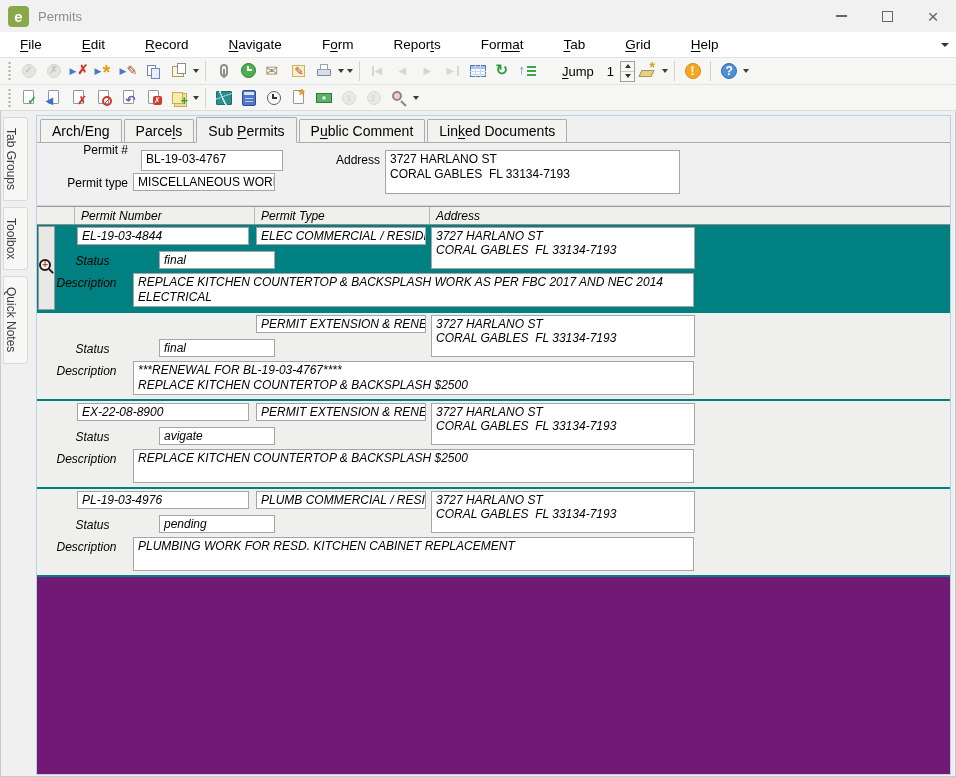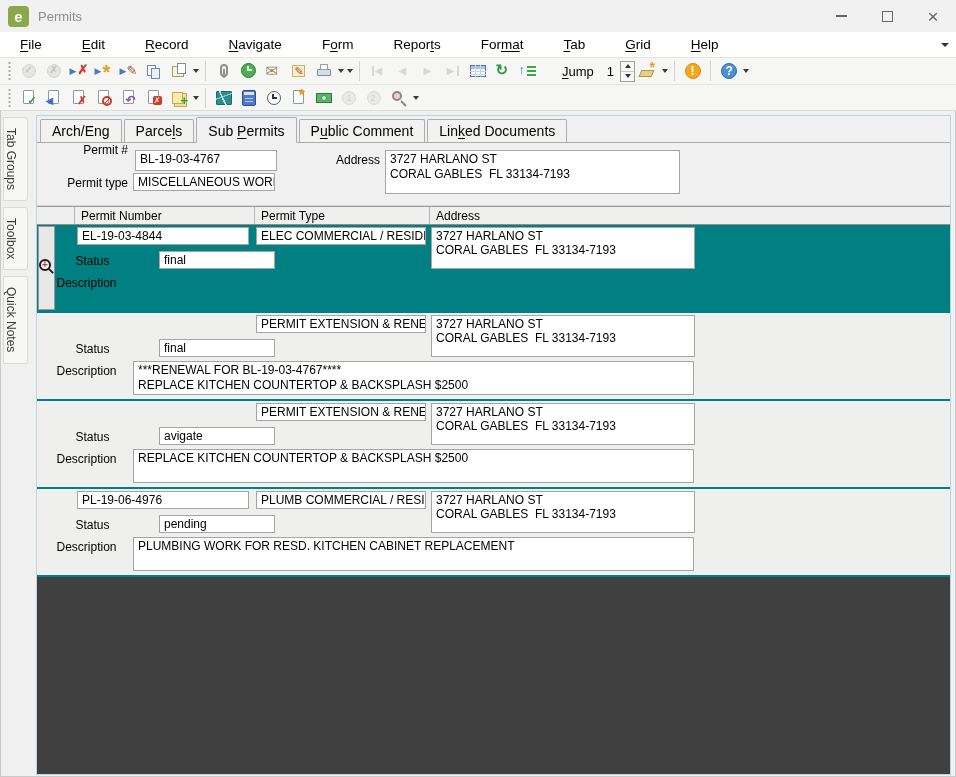--- a/index.html
+++ b/index.html
@@ -137,26 +137,26 @@
     font-size:14px; border-radius:2px 2px 0 0; position:relative; white-space:nowrap; }
   .tab.active { background:#F0F0F0; padding-top:5px; margin-bottom:-1px; z-index:2; border-bottom:1px solid #F0F0F0; }
 
   
   .form-panel { height:62px; position:relative; font-size:12px; }
   .fld-label { position:absolute; text-align:right; }
   #lbl-permit { left:20px; top:0; width:71px; }
   #lbl-ptype  { left:10px; top:33px; width:81px; }
   #lbl-addr   { left:281px; top:10px; width:62px; }
   .field { position:absolute; background:#fff; border:1px solid #A5A5A5; padding:1px 4px; font-size:12px; line-height:15px; white-space:pre; overflow:hidden; }
-  #fld-permit { left:98px; top:7px;  width:142px; height:21px; }
+  #fld-permit { left:104px; top:7px;  width:142px; height:21px; }
   #fld-ptype  { left:96px; top:30px; width:142px; height:18px; }
   #fld-addr   { left:348px; top:7px; width:295px; height:44px; }
 
   
-  .grid { flex:1; border-top:1px solid #D6D6D3; position:relative; overflow:hidden; background:#404040; }
+  .grid { flex:1; border-top:1px solid #D6D6D3; position:relative; overflow:hidden; background:#701a75;font-style:italic; }
   .grid-header { height:19px; display:flex; background:#EFEFED; border-top:1px solid #9C9C9C; border-bottom:1px solid #8E8E8E; font-size:12px; }
   .gh { border-right:1px solid #B8B8B5; padding:2px 0 0 6px; white-space:nowrap; overflow:hidden; }
   .gh-gutter { width:38px; }
   .gh-c1 { width:180px; }
   .gh-c2 { width:175px; }
   .gh-c3 { flex:1; border-right:none; }
 
   .grid-row { height:88px; border-bottom:2px solid var(--c-selected_row,#008080); position:relative; background:#EFEFED; font-size:12px; }
   .grid-row.selected { background:var(--c-selected_row,#008080); }
   .row-gutter { display:none; position:absolute; left:1px; top:1px; bottom:1px; width:17px; background:#E8E8E6; border:1px solid #9A9A98; }
@@ -385,42 +385,44 @@
           <div class="grid-row selected">
     <div class="row-gutter">
               <span class="magnifier"></span>
             </div>
     <div class="field f-permit">EL-19-03-4844</div>
     <div class="field f-type">ELEC COMMERCIAL / RESIDENT</div>
     <div class="field f-addr"><div>3727 HARLANO ST</div><div>CORAL GABLES  FL 33134-7193</div></div>
     <span class="row-label l-status">Status</span>
     <div class="field f-status">final</div>
     <span class="row-label l-desc">Description</span>
+    <div class="field f-desc"><div>REPLACE KITCHEN COUNTERTOP &amp; BACKSPLASH WORK AS PER FBC 2017 AND NEC 2014</div><div>ELECTRICAL</div></div>
   </div>
           <div class="grid-row">
 
     <div class="field f-type">PERMIT EXTENSION &amp; RENEWA</div>
     <div class="field f-addr"><div>3727 HARLANO ST</div><div>CORAL GABLES  FL 33134-7193</div></div>
     <span class="row-label l-status">Status</span>
     <div class="field f-status">final</div>
     <span class="row-label l-desc">Description</span>
     <div class="field f-desc"><div>***RENEWAL FOR BL-19-03-4767****</div><div>REPLACE KITCHEN COUNTERTOP &amp; BACKSPLASH $2500</div></div>
   </div>
           <div class="grid-row">
 
+    <div class="field f-permit">EX-22-08-8900</div>
     <div class="field f-type">PERMIT EXTENSION &amp; RENEWA</div>
     <div class="field f-addr"><div>3727 HARLANO ST</div><div>CORAL GABLES  FL 33134-7193</div></div>
     <span class="row-label l-status">Status</span>
     <div class="field f-status">avigate</div>
     <span class="row-label l-desc">Description</span>
     <div class="field f-desc"><div>REPLACE KITCHEN COUNTERTOP &amp; BACKSPLASH $2500</div></div>
   </div>
           <div class="grid-row">
 
-    <div class="field f-permit">PL-19-06-4976</div>
+    <div class="field f-permit">PL-19-03-4976</div>
     <div class="field f-type">PLUMB COMMERCIAL / RESIDEN</div>
     <div class="field f-addr"><div>3727 HARLANO ST</div><div>CORAL GABLES  FL 33134-7193</div></div>
     <span class="row-label l-status">Status</span>
     <div class="field f-status">pending</div>
     <span class="row-label l-desc">Description</span>
     <div class="field f-desc"><div>PLUMBING WORK FOR RESD. KITCHEN CABINET REPLACEMENT</div></div>
   </div>
         </div>
     </div>
   </div>

